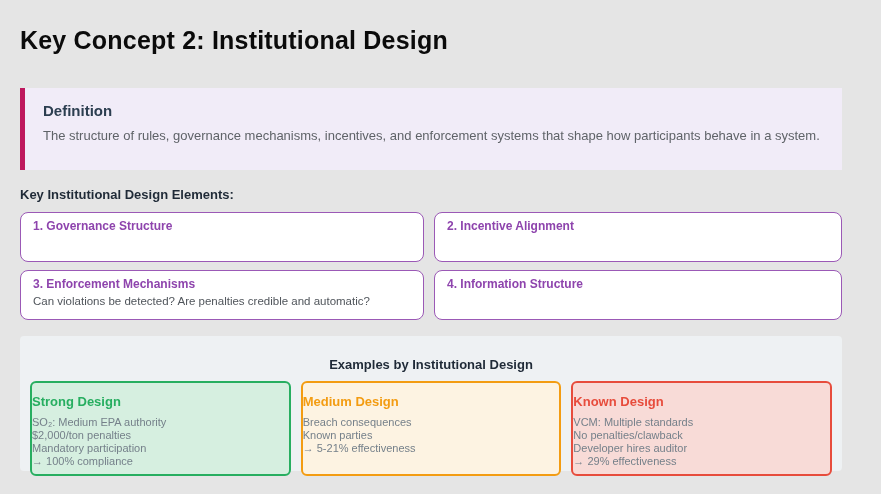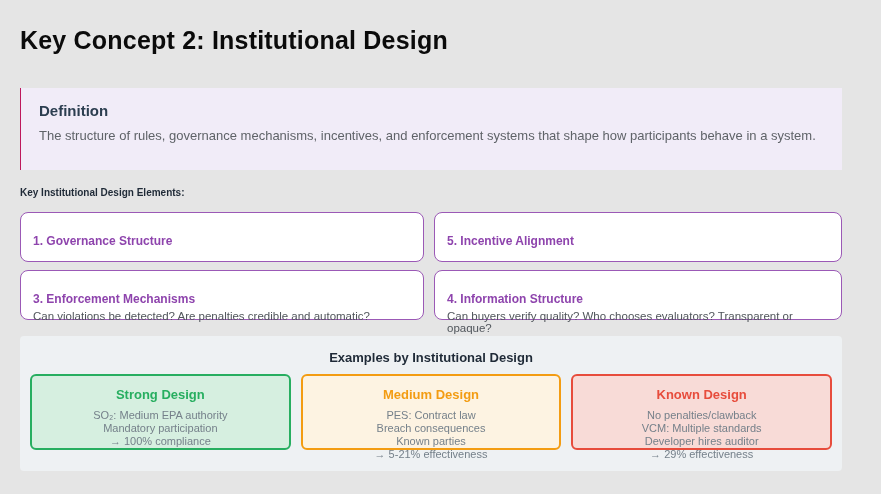--- a/index.html
+++ b/index.html
@@ -26,99 +26,98 @@
     letter-spacing: 0.2px;
   }
   .definition {
     position: absolute;
     left: 20px;
     top: 88px;
     width: 822px;
     height: 82px;
     box-sizing: border-box;
     background: #f1ecf8;
-    border-left: 1px solid #be185d;
+    border-left: 5px solid #be185d;
     padding: 14px 18px;
   }
   .def-heading {
     font-size: 15px;
     font-weight: bold;
     color: #2c3e50;
   }
   .def-body {
     margin-top: 9px;
     font-size: 13px;
     color: #5f6368;
   }
   .elements-heading {
     position: absolute;
     left: 20px;
     top: 187px;
     margin: 0;
-    font-size: 10px;
+    font-size: 13px;
     font-weight: bold;
     color: #1f2a37;
   }
   .cards {
     position: absolute;
     left: 20px;
     top: 212px;
     width: 822px;
     display: grid;
     grid-template-columns: 404px 408px;
     column-gap: 10px;
     row-gap: 8px;
   }
   .card {
     box-sizing: border-box;
     height: 50px;
     background: #ffffff;
     border: 1.5px solid #9b59b6;
     border-radius: 8px;
-    padding: 21px 12px;
+    padding: 6px 12px;
   }
   .card-title {
     font-size: 12px;
     font-weight: bold;
     color: #8e44ad;
   }
   .card-body {
     margin-top: 4px;
     font-size: 11.5px;
     color: #50555b;
   }
   .examples {
     position: absolute;
     left: 20px;
     top: 336px;
     width: 822px;
     height: 135px;
     box-sizing: border-box;
     background: #eef1f3;
     border-radius: 4px;
-    padding: 14px 10px 10px 10px;
+    padding: 21px 10px 10px 10px;
   }
   .ex-heading {
     text-align: center;
     font-size: 13px;
     font-weight: bold;
     color: #1f2a37;
   }
   .ex-row {
     margin-top: 9px;
     display: flex;
     gap: 10px;
   }
   .ex-box {
     flex: 1;
     box-sizing: border-box;
-    height: 76px;
+    height: 95px;
     border-radius: 6px;
     border: 2px solid;
-    text-align: center;
     padding-top: 11px;
   }
   .ex-box.strong { background: #d6efe0; border-color: #27ae60; }
   .ex-box.medium { background: #fdf3e2; border-color: #f39c12; }
   .ex-box.weak   { background: #f8dbd7; border-color: #e74c3c; }
   .ex-title {
     font-size: 13px;
     font-weight: bold;
     margin-bottom: 7px;
   }
@@ -143,55 +142,54 @@
     <div class="def-body">The structure of rules, governance mechanisms, incentives, and enforcement systems that shape how participants behave in a system.</div>
   </section>
 
   <h2 class="elements-heading">Key Institutional Design Elements:</h2>
 
   <div class="cards">
     <div class="card">
       <div class="card-title">1. Governance Structure</div>
     </div>
     <div class="card">
-      <div class="card-title">5. Incentive Alignment</div>
+      <div class="card-title">2. Incentive Alignment</div>
     </div>
     <div class="card">
       <div class="card-title">3. Enforcement Mechanisms</div>
       <div class="card-body">Can violations be detected? Are penalties credible and automatic?</div>
     </div>
     <div class="card">
       <div class="card-title">4. Information Structure</div>
-      <div class="card-body">Can buyers verify quality? Who chooses evaluators? Transparent or opaque?</div>
     </div>
   </div>
 
   <section class="examples">
     <div class="ex-heading">Examples by Institutional Design</div>
     <div class="ex-row">
 
       <div class="ex-box strong">
         <div class="ex-title">Strong Design</div>
         <div class="ex-line">SO₂: Medium EPA authority</div>
+        <div class="ex-line">$2,000/ton penalties</div>
         <div class="ex-line">Mandatory participation</div>
         <div class="ex-line">→ 100% compliance</div>
       </div>
 
       <div class="ex-box medium">
         <div class="ex-title">Medium Design</div>
-        <div class="ex-line">PES: Contract law</div>
         <div class="ex-line">Breach consequences</div>
         <div class="ex-line">Known parties</div>
         <div class="ex-line">→ 5-21% effectiveness</div>
       </div>
 
       <div class="ex-box weak">
         <div class="ex-title">Known Design</div>
+        <div class="ex-line">VCM: Multiple standards</div>
         <div class="ex-line">No penalties/clawback</div>
-        <div class="ex-line">VCM: Multiple standards</div>
         <div class="ex-line">Developer hires auditor</div>
         <div class="ex-line">→ 29% effectiveness</div>
       </div>
 
     </div>
   </section>
 
 </div>
 
 </body></html>

